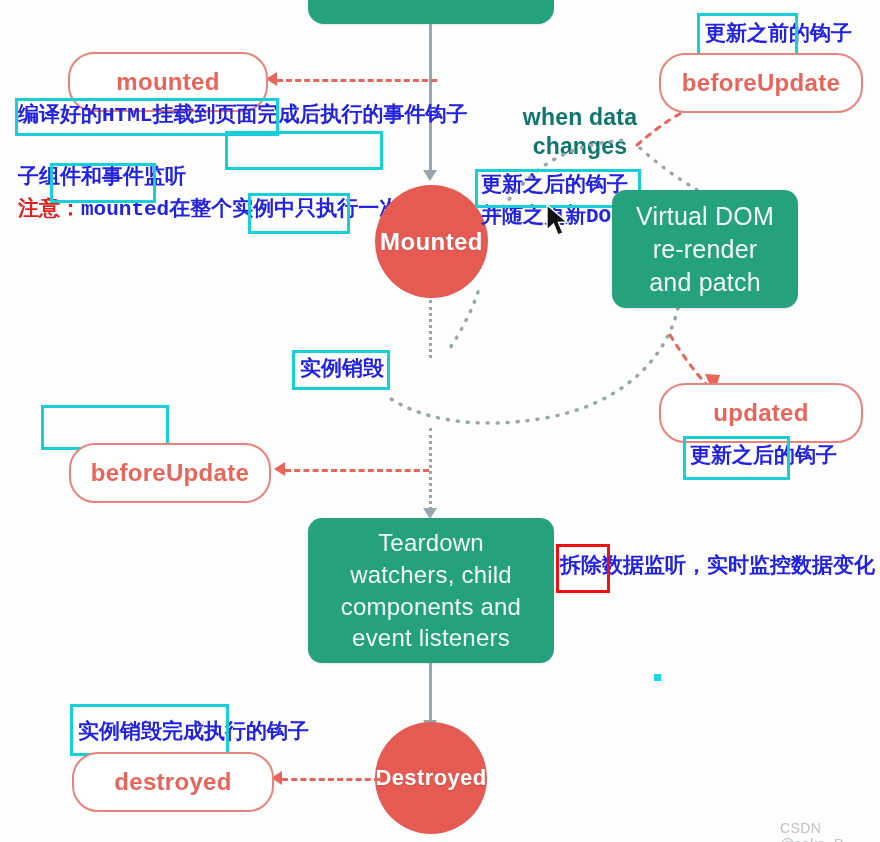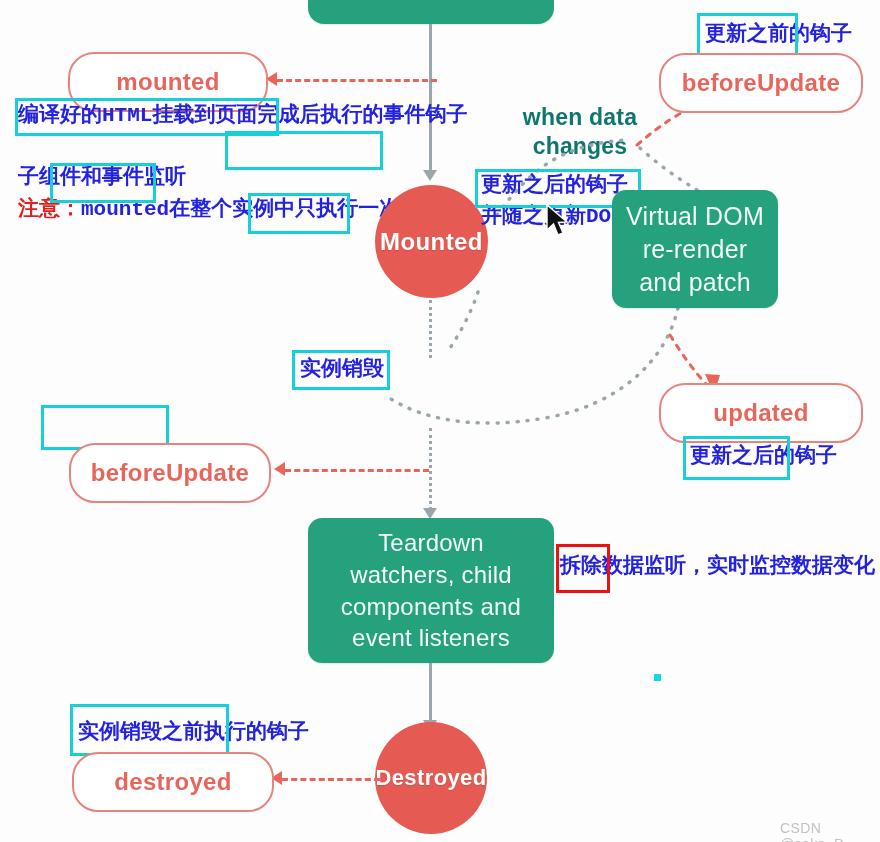--- a/index.html
+++ b/index.html
@@ -222,21 +222,21 @@
     <path d="M2,1 L2,26 L8.5,20 L13,31 L18,29 L13.5,18.5 L22,18 Z" fill="#111111" stroke="#ffffff" stroke-width="1.4"></path>
   </svg>
 
   <div class="anno" style="left:705px; top:19px;"><span>更新之前的钩子</span></div>
   <div class="hl" style="left:697px; top:13px; width:95px; height:48px;"></div>
 
   <div class="hook-box" style="left:659px; top:53px; width:200px; height:56px;">
     <span>beforeUpdate</span>
   </div>
 
-  <div class="green-box" style="left:612px; top:190px; width:166px; height:118px; white-space:pre-line;">Virtual DOM
+  <div class="green-box" style="left:612px; top:190px; width:186px; height:118px; white-space:pre-line;">Virtual DOM
 re-render
 and patch</div>
 
   <div class="hook-box" style="left:659px; top:383px; width:200px; height:56px;">
     <span>updated</span>
   </div>
   <div class="anno" style="left:690px; top:441px;"><span>更新之后的钩子</span></div>
   <div class="hl" style="left:683px; top:436px; width:101px; height:38px;"></div>
 
   <div class="dot-v-grey" style="left:429px; top:300px; height:58px;"></div>
@@ -269,21 +269,21 @@
   <div class="arrow-v" style="left:429px; top:663px; height:62px;"></div>
   <div class="arrow-head-down" style="left:423px; top:720px;"></div>
 
   <div class="red-circle" style="left:375px; top:722px; width:112px; height:112px; font-size:22px;">
     <span>Destroyed</span>
   </div>
 
   <div class="dash-red-h" style="left:282px; top:778px; width:98px;"></div>
   <div class="head-left-red" style="left:271px; top:771px;"></div>
 
-  <div class="anno" style="left:78px; top:717px;"><span>实例销毁之前执行的钩子</span></div>
+  <div class="anno" style="left:78px; top:717px;"><span>实例销毁完成执行的钩子</span></div>
   <div class="hl" style="left:70px; top:704px; width:153px; height:46px;"></div>
 
   <div class="hook-box" style="left:72px; top:752px; width:198px; height:56px;">
     <span>destroyed</span>
   </div>
 
   <div class="watermark" style="left:780px; top:820px;"><span>CSDN @sako_P</span></div>
 
 </div>
 

